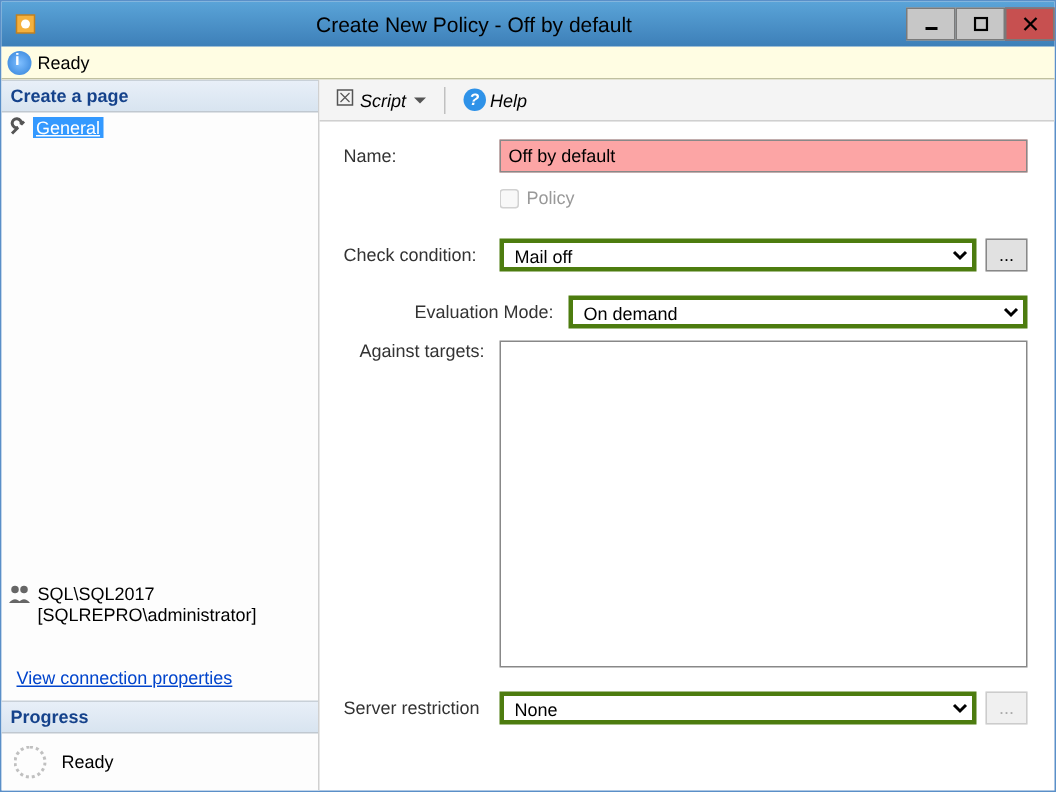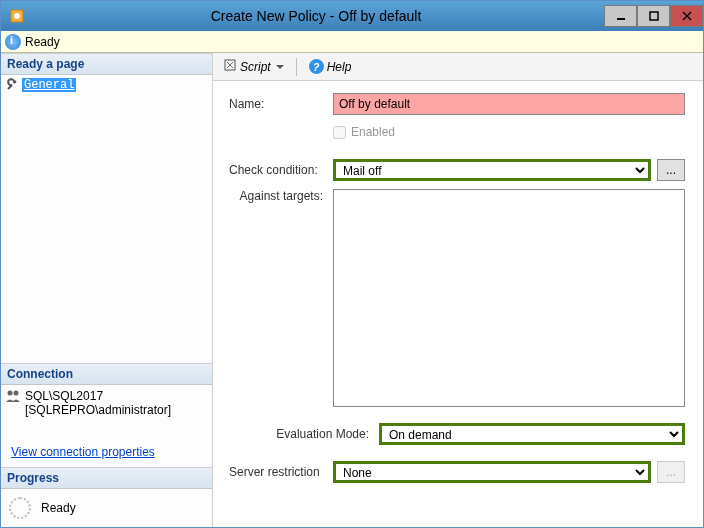--- a/index.html
+++ b/index.html
@@ -16,21 +16,21 @@
   .status-icon { width: 16px; height: 16px; border-radius: 50%; background: radial-gradient(#7fbfff,#3080d8); margin-right: 4px; position: relative; }
   .status-icon::after { content: "i"; color: #fff; font-weight: bold; position: absolute; left: 5px; top: 0px; font-size: 11px; }
   .body { flex: 1; display: flex; overflow: hidden; }
   .sidebar { width: 212px; border-right: 1px solid #d0d0d0; display: flex; flex-direction: column; background: #fdfdfd; }
   .section-header { background: linear-gradient(#e8eff8,#d8e4f0); border-top: 1px solid #c8d0d8; border-bottom: 1px solid #c0c8d0; padding: 3px 6px; font-weight: bold; color: #15428b; }
   .nav-list { padding: 2px 0 2px 0; }
   .nav-item { display: flex; align-items: center; padding: 1px 4px; cursor: pointer; }
   .nav-item .wrench { margin-right: 3px; }
   .nav-item.selected span.label { background: #3399ff; color: #fff; padding: 0 2px; }
   .nav-item span.label { padding: 0 2px; }
-  .nav-link { color: #0066cc; text-decoration: underline; font-family: Liberation Mono, monospace; }
+  .nav-link { color: #0066cc; text-decoration: underline; }
   .spacer-flex { flex: 1; }
   .conn-body { padding: 4px 4px; }
   .conn-line { display: flex; align-items: flex-start; gap: 4px; }
   .view-link { color: #0044cc; text-decoration: underline; display: inline-block; margin: 24px 10px 8px 10px; cursor: pointer; }
   .progress-body { padding: 8px; display: flex; align-items: center; gap: 10px; }
   .spinner { width: 22px; height: 22px; border: 2px dotted #c0c0c0; border-radius: 50%; }
   .main { flex: 1; display: flex; flex-direction: column; }
   .toolbar { height: 28px; background: #f4f4f4; border-bottom: 1px solid #d0d0d0; display: flex; align-items: center; padding: 0 6px; gap: 4px; }
   .tb-btn { display: flex; align-items: center; gap: 3px; padding: 2px 4px; cursor: pointer; font-style: italic; }
   .tb-sep { width: 1px; height: 18px; background: #c0c0c0; margin: 0 4px; }
@@ -82,33 +82,32 @@
     </div>
   </div>
 
   <div class="statusbar">
     <div class="status-icon"></div>
     <span>Ready</span>
   </div>
 
   <div class="body">
     <div class="sidebar">
-      <div class="section-header">Ready a page</div>
+      <div class="section-header">Create a page</div>
       <div class="nav-list">
         <div class="nav-item selected">
           <span class="wrench">
               <svg width="14" height="14">
                 <path d="M3 11 L7 7 A3 3 0 1 1 9 5 L11 3" stroke="#555" stroke-width="2" fill="none"></path>
               </svg>
             </span>
           <span class="label nav-link">General</span>
         </div>
       </div>
       <div class="spacer-flex"></div>
-      <div class="section-header">Connection</div>
       <div class="conn-body">
         <div class="conn-line">
           <span class="people-icon">
               <svg width="16" height="14">
                 <circle cx="5" cy="4" r="2.5" fill="#666"></circle>
                 <circle cx="11" cy="4" r="2.5" fill="#666"></circle>
                 <path d="M1 13 Q5 8 9 13" fill="#666"></path>
                 <path d="M7 13 Q11 8 15 13" fill="#666"></path>
               </svg>
             </span>
@@ -146,46 +145,46 @@
       <div class="form">
         <div class="row">
           <div class="lbl">Name:</div>
           <div class="fld">
             <input class="text-input" value="Off by default" style="">
           </div>
         </div>
 
         <div class="cbx-row">
           <input type="checkbox" disabled="" style="">
-          <span>Enabled</span>
+          <span>Policy</span>
         </div>
 
         <div class="row">
           <div class="lbl">Check condition:</div>
           <div class="fld">
             <select class="select">
               <option>Mail off</option>
             </select>
             <button class="dots-btn">...</button>
           </div>
         </div>
 
-        <div class="row top">
-          <div class="lbl right">Against targets:</div>
-          <div class="fld">
-            <div class="textarea"></div>
-          </div>
-        </div>
-
         <div class="row" style="margin-top:16px;">
           <div class="lbl right" style="width:160px;">Evaluation Mode:</div>
           <div class="fld">
             <select class="select">
               <option>On demand</option>
             </select>
+          </div>
+        </div>
+
+        <div class="row top">
+          <div class="lbl right">Against targets:</div>
+          <div class="fld">
+            <div class="textarea"></div>
           </div>
         </div>
 
         <div class="row" style="margin-top:16px;">
           <div class="lbl">Server restriction</div>
           <div class="fld">
             <select class="select">
               <option>None</option>
             </select>
             <button class="dots-btn" disabled="">...</button>

